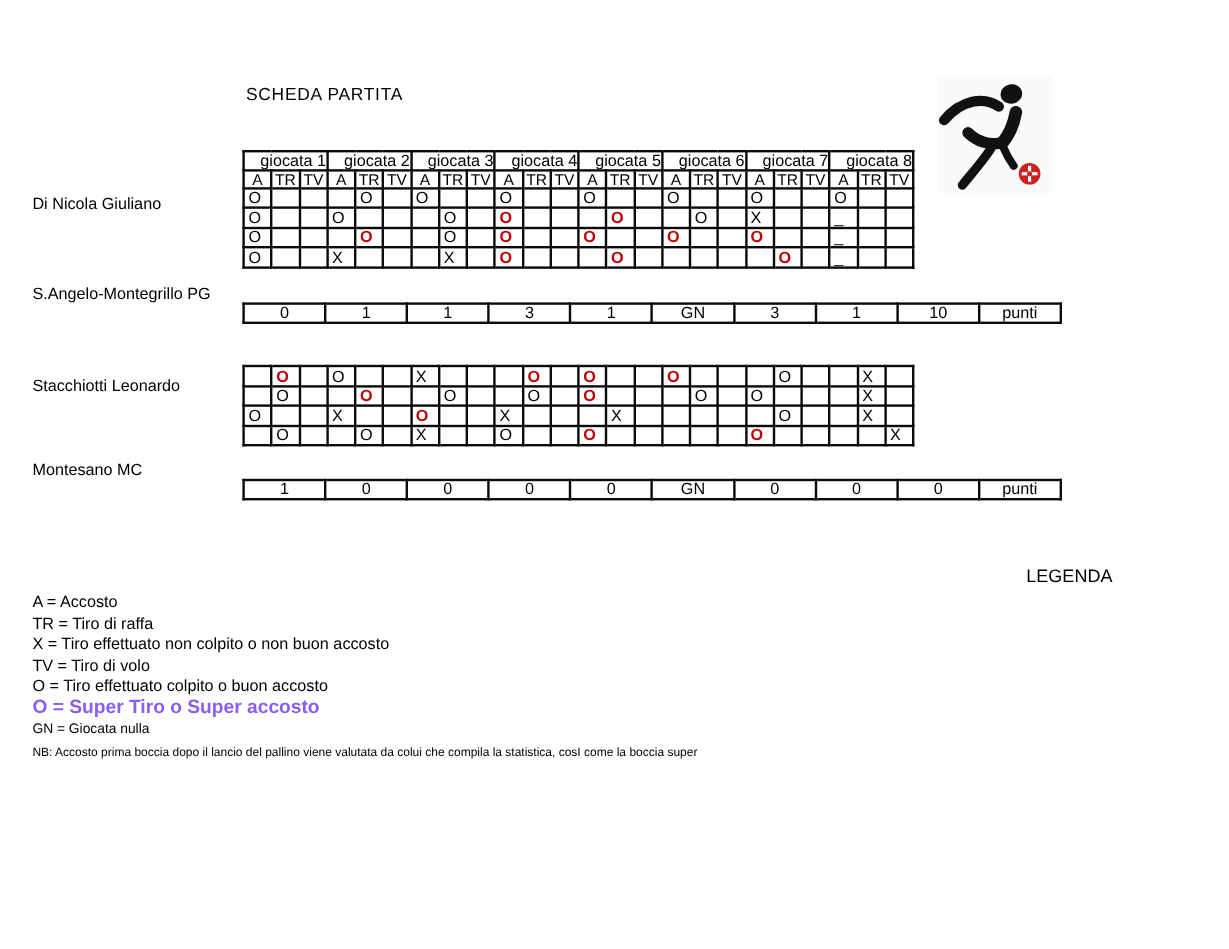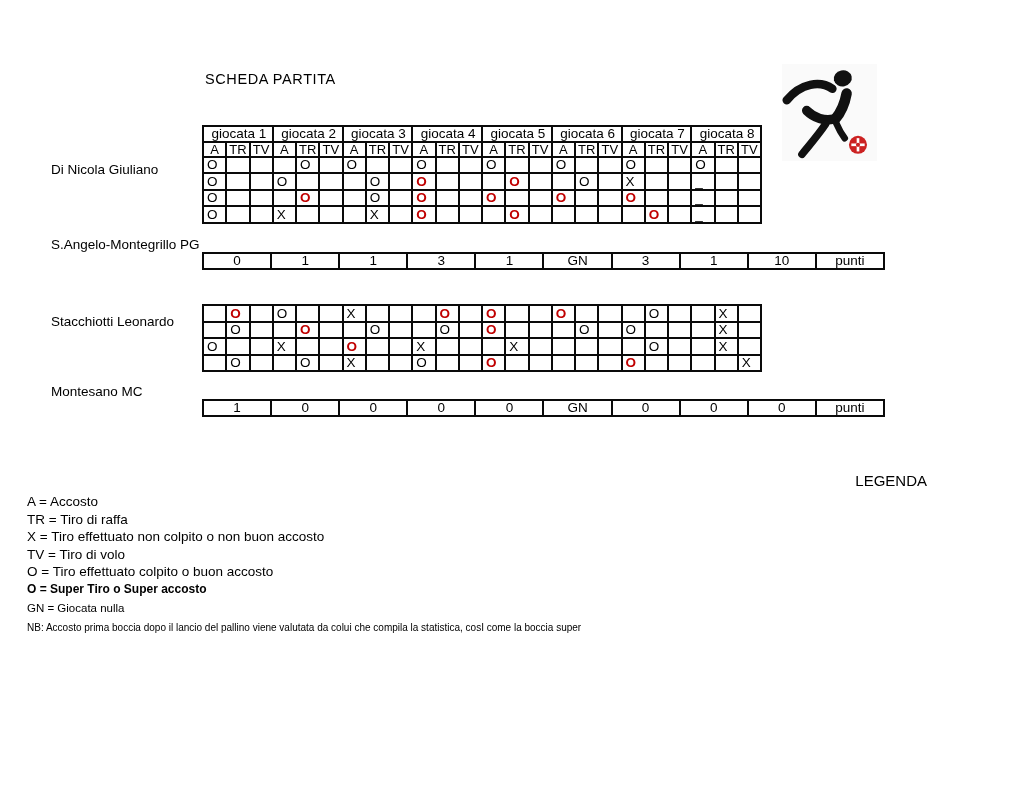--- a/index.html
+++ b/index.html
@@ -3,49 +3,49 @@
 <meta charset="utf-8">
 <style>
   * { margin:0; padding:0; box-sizing:border-box; }
   html,body { background:#ffffff; }
   .page {
     position:relative; width:980px; height:791px; background:#ffffff;
     font-family:"Liberation Sans", sans-serif; color:#000; overflow:hidden;
   }
   .abs { position:absolute; }
   .title { left:205px; top:71px; font-size:14.5px; letter-spacing:0.6px; }
-  .label { font-size:13.5px;margin-left:24px; }
+  .label { font-size:13.5px; }
   .player1 { left:27px; top:162px; }
   .team1   { left:27px; top:237px; }
   .player2 { left:27px; top:314px; }
   .team2   { left:27px; top:384px; }
 
   .t1 { left:202px; top:125px; }
   .s1 { left:202px; top:252px; }
   .t2 { left:202px; top:304px; }
   .s2 { left:202px; top:399px; }
 
   table.grid { border-collapse:collapse; table-layout:fixed; }
   table.grid td { border:2px solid #0a0a0a; overflow:hidden; white-space:nowrap; }
-  td.gh { height:15px; font-size:13.5px; text-align:center; padding-left:2px; line-height:1; }
+  td.gh { height:15px; font-size:13.5px; text-align:right; padding-left:2px; line-height:1; }
   td.sh { height:15px; font-size:13px;   text-align:center; line-height:1; }
   td.dc { height:16.5px; font-size:13.5px; text-align:left; padding-left:3px;
           vertical-align:middle; line-height:1; }
   td.dc.ro { color:#c00000; font-weight:bold; }
 
   table.score { border-collapse:collapse; table-layout:fixed; width:683px; }
   table.score td { border:2px solid #0a0a0a; height:15px; text-align:center;
                    font-size:13.5px; line-height:1; }
 
   .logo { left:782px; top:64px; width:95px; height:97px; background:#fafafa; }
 
   .legend { left:27px; top:471px; width:900px; }
   .legend .big   { font-size:15px; line-height:20px; margin-bottom:2px;text-align:right; }
   .legend .line  { font-size:13.5px; line-height:17.6px; }
-  .legend .super { color:#000000; font-weight:bold; font-size:12px; line-height:17.6px; }
+  .legend .super { color:#8b5cf6; font-weight:bold; font-size:16px; line-height:17.6px; }
   .legend .gnl   { font-size:11.5px; line-height:19px; }
   .legend .nb    { font-size:10px; line-height:19px; }
 </style>
 </head>
 <body>
 
 <div class="page">
 
   <div class="abs title">SCHEDA PARTITA</div>
 

